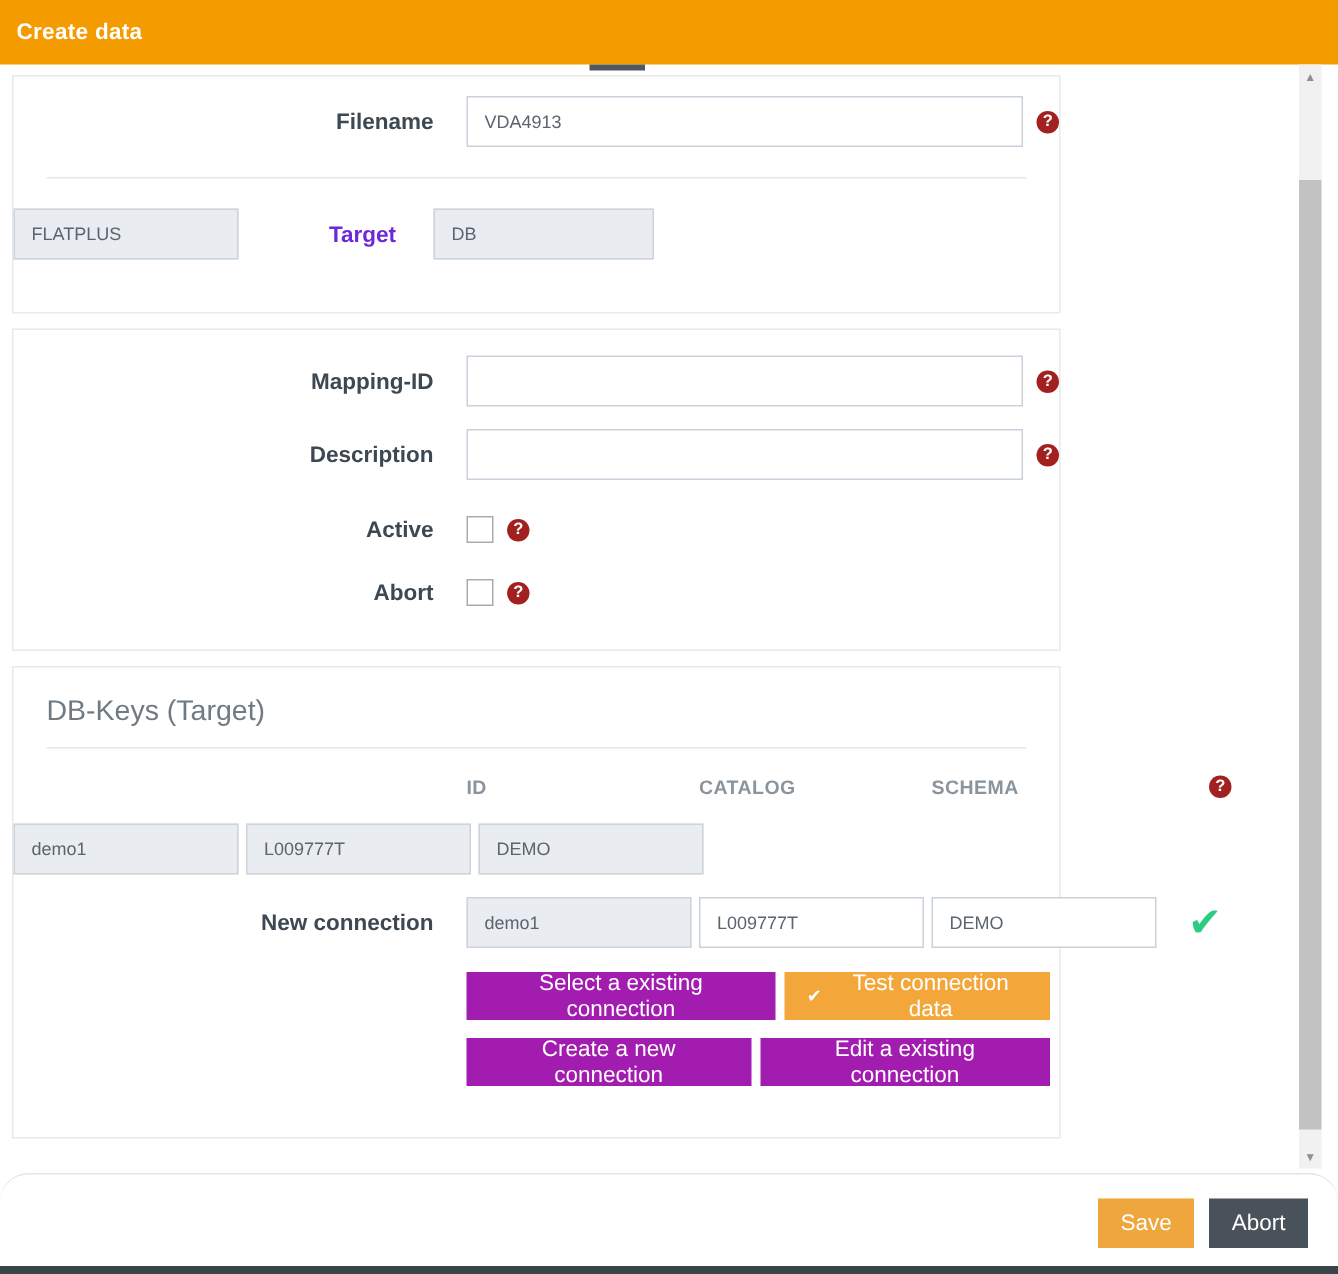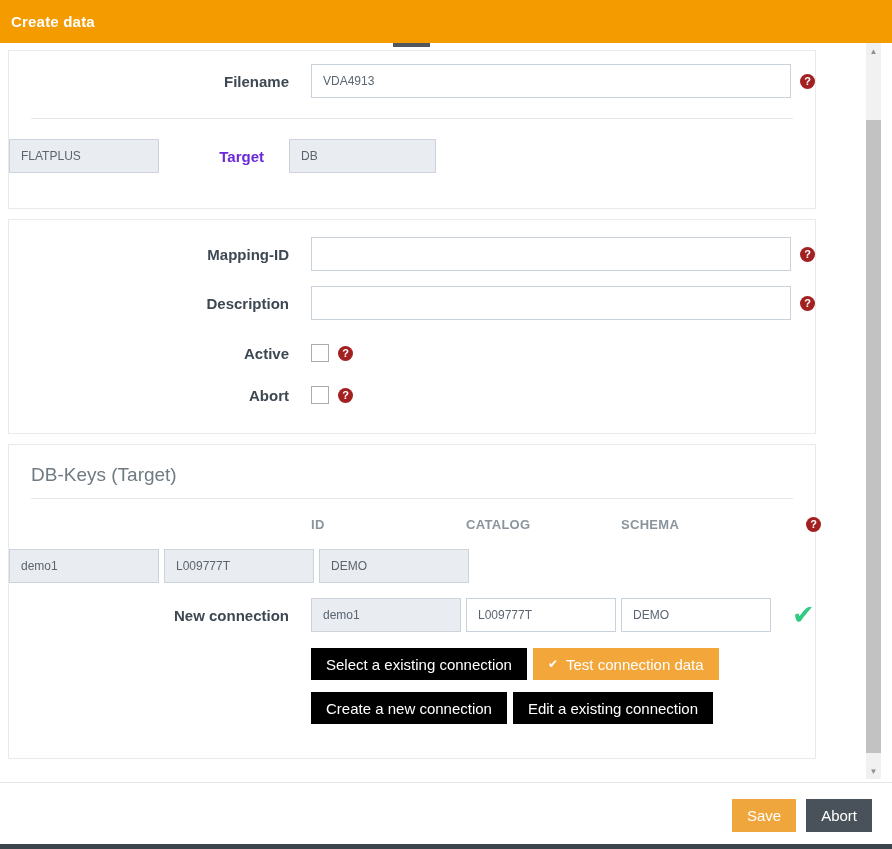--- a/index.html
+++ b/index.html
@@ -9,21 +9,21 @@
 
   
   .topbar { height:43px; background:#f49b00; display:flex; align-items:center;
             padding:0 11px; }
   .topbar .title { color:#fff; font-size:15px; font-weight:600; letter-spacing:.2px; }
   .tab-indicator { position:absolute; left:393px; top:43px; width:37px; height:4px;
                    background:#50575e; }
 
   
   .content { position:absolute; top:43px; left:0; width:866px; }
-  .panel { margin-left:8px; width:808px; border:1px solid #e8e9ea; background:#fff; }
+  .panel { margin-left:8px; width:699px; border:1px solid #e8e9ea; background:#fff; }
   .panel-1 { margin-top:7px;  padding:13px 0 35px 0; }
   .panel-2 { margin-top:10px; padding:17px 0 29px 0; }
   .panel-3 { margin-top:10px; padding:17px 0 34px 0; }
 
   .form-row { display:flex; align-items:center; }
   .lbl { width:302px; padding-right:22px; text-align:right; font-size:15px;
          font-weight:700; color:#3d4852; flex:none; }
   .txt { height:34px; border:1px solid #c9d1da; background:#fff; color:#5b6570;
          font-size:12px; padding:0 11px; font-family:inherit; outline:none; }
   .txt.ro { background:#e9ecf0; border-color:#ccd3db; }
@@ -49,37 +49,37 @@
   .section-title { margin:0 22px; padding-bottom:10px; border-bottom:1px solid #e4e6e8;
                    color:#6f7a83; font-size:19px; line-height:26px; font-weight:400; }
   .hdr-cell { width:150px; margin-right:5px; font-size:13px; font-weight:700;
               color:#8a949d; letter-spacing:.3px; flex:none; }
   .db-input { width:150px; margin-right:5px; flex:none; }
   .valid-check { margin-left:16px; font-size:27px; line-height:1; color:#2ecc81; }
   .db-buttons { margin-left:302px; display:flex; }
   .btn { border:none; color:#fff; font-size:15px; font-family:inherit; height:32px;
          padding:0 15px; margin-right:6px; display:inline-flex; align-items:center;
          cursor:pointer; }
-  .btn.gray   { background:#000000; }
+  .btn.gray   { background:#a21caf; }
   .btn.orange { background:#f3a73a; }
   .btn .btn-check { font-size:12px; margin-right:8px; }
 
   
   .scrollbar { position:absolute; top:43px; left:866px; width:15px; height:736px;
                background:#f1f1f1; }
   .scroll-arrow { height:16px; display:flex; align-items:center; justify-content:center;
                   color:#8f8f8f; font-size:8px; }
   .scroll-arrow.down { position:absolute; bottom:0; left:0; right:0; }
   .scroll-thumb { position:absolute; top:77px; left:0; width:15px; height:633px;
                   background:#c2c2c2; }
 
   
   .footer { position:absolute; left:0; top:782px; width:892px; height:62px;
             border-top:1px solid #e4e4e4; background:#fff; display:flex;
-            justify-content:flex-end; align-items:flex-start; padding:16px 20px 0 0; }
+            justify-content:flex-end; align-items:flex-start; padding:16px 20px 0 0;border-radius:19px; }
   .footer .btn { height:33px; margin-right:0; padding:0 15px; }
   .footer .btn.save  { background:#efa63c; margin-right:10px; }
   .footer .btn.abort { background:#49525a; }
   .bottom-bar { position:absolute; left:0; bottom:0; width:892px; height:5px;
                 background:#3a444b; }
 </style>
 </head>
 <body>
 
 <div class="app">

